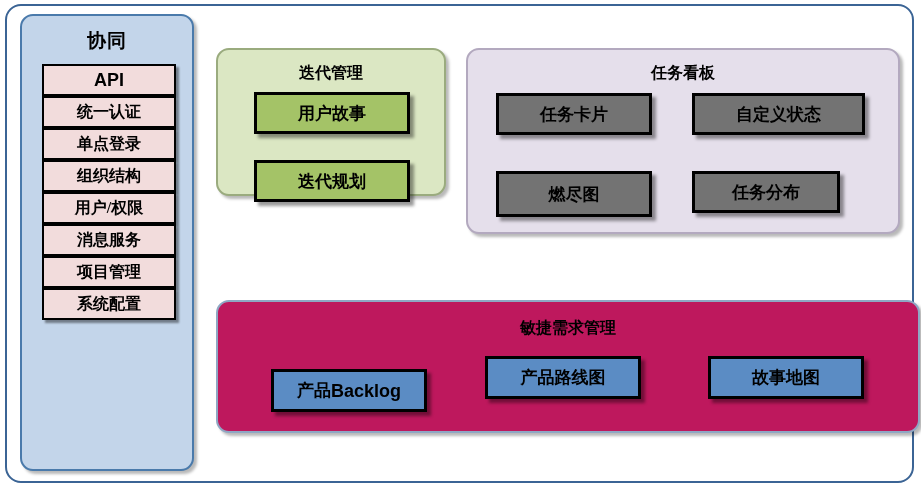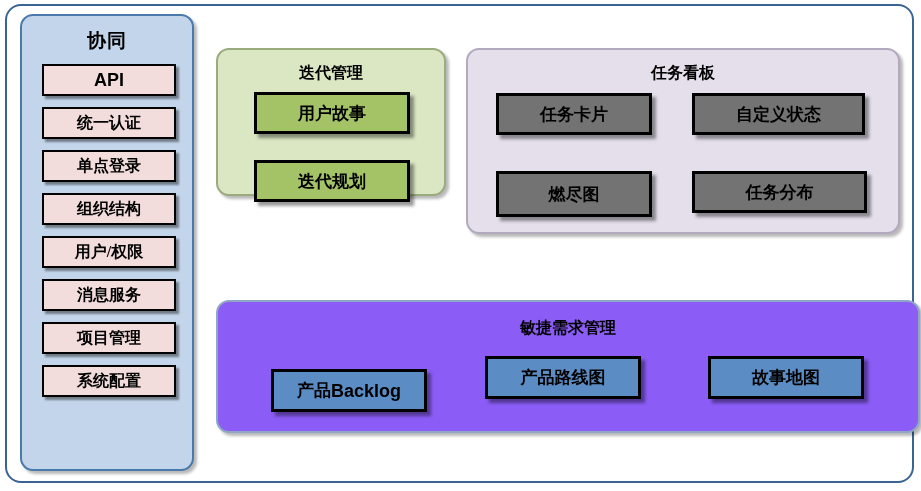--- a/index.html
+++ b/index.html
@@ -68,21 +68,20 @@
   .sidebar-items {
     position: absolute;
     left: 20px;
     top: 48px;
     width: 134px;
   }
   .chip {
     box-sizing: border-box;
     width: 134px;
     height: 32px;
-    margin-bottom: 11px;
     background: #f2dcdc;
     border: 2.5px solid #000000;
     box-shadow: 3px 3px 2px rgba(0,0,0,0.42);
     display: flex;
     align-items: center;
     justify-content: center;
     font-family: "Liberation Serif", "DejaVu Serif", serif;
     font-size: 16px;
     font-weight: bold;
     color: #000000;
@@ -146,21 +145,21 @@
     top: 13px;
     font-size: 16px;
   }
 
   
   .agile {
     left: 216px;
     top: 300px;
     width: 704px;
     height: 133px;
-    background: #8b5cf6;
+    background: #be185d;
     border: 2px solid #8fa7c4;
   }
   .agile .panel-title {
     top: 16px;
     font-size: 16px;
   }
 </style>
 </head>
 <body>
 
@@ -186,21 +185,21 @@
     <div class="panel-title">迭代管理</div>
     <div class="card card-green" style="left:36px; top:42px; width:156px; height:42px;">用户故事</div>
     <div class="card card-green" style="left:36px; top:110px; width:156px; height:42px;">迭代规划</div>
   </div>
 
   <div class="panel taskboard">
     <div class="panel-title">任务看板</div>
     <div class="card card-purple" style="left:28px; top:43px; width:156px; height:42px;">任务卡片</div>
     <div class="card card-purple" style="left:224px; top:43px; width:173px; height:42px;">自定义状态</div>
     <div class="card card-purple" style="left:28px; top:121px; width:156px; height:46px;">燃尽图</div>
-    <div class="card card-purple" style="left:224px; top:121px; width:175px; height:42px;">任务分布</div>
+    <div class="card card-purple" style="left:224px; top:121px; width:148px; height:42px;">任务分布</div>
   </div>
 
   <div class="panel agile">
     <div class="panel-title">敏捷需求管理</div>
     <div class="card card-blue mixed" style="left:53px; top:54px; width:156px; height:43px;">
       <span class="han-part">产品</span>
         <span class="latin-part">Backlog</span>
     </div>
     <div class="card card-blue" style="left:267px; top:54px; width:156px; height:43px;">产品路线图</div>
     <div class="card card-blue" style="left:490px; top:54px; width:156px; height:43px;">故事地图</div>

